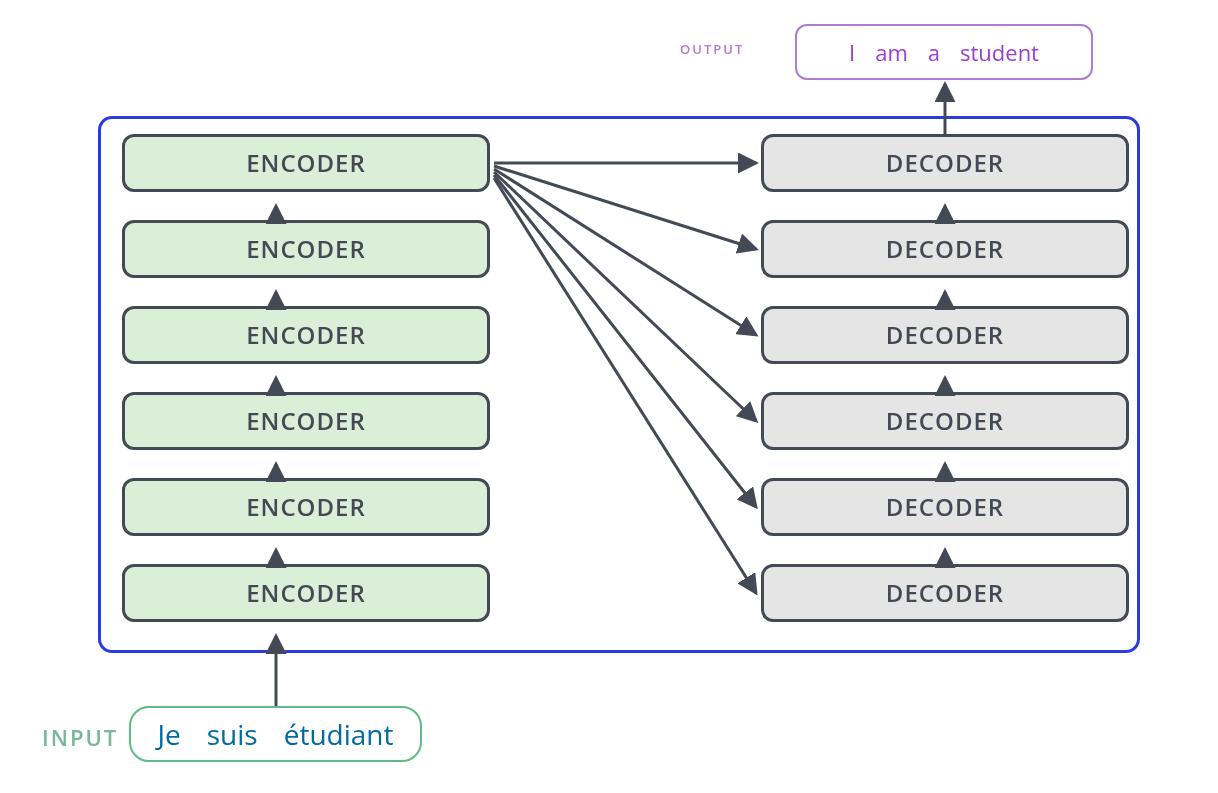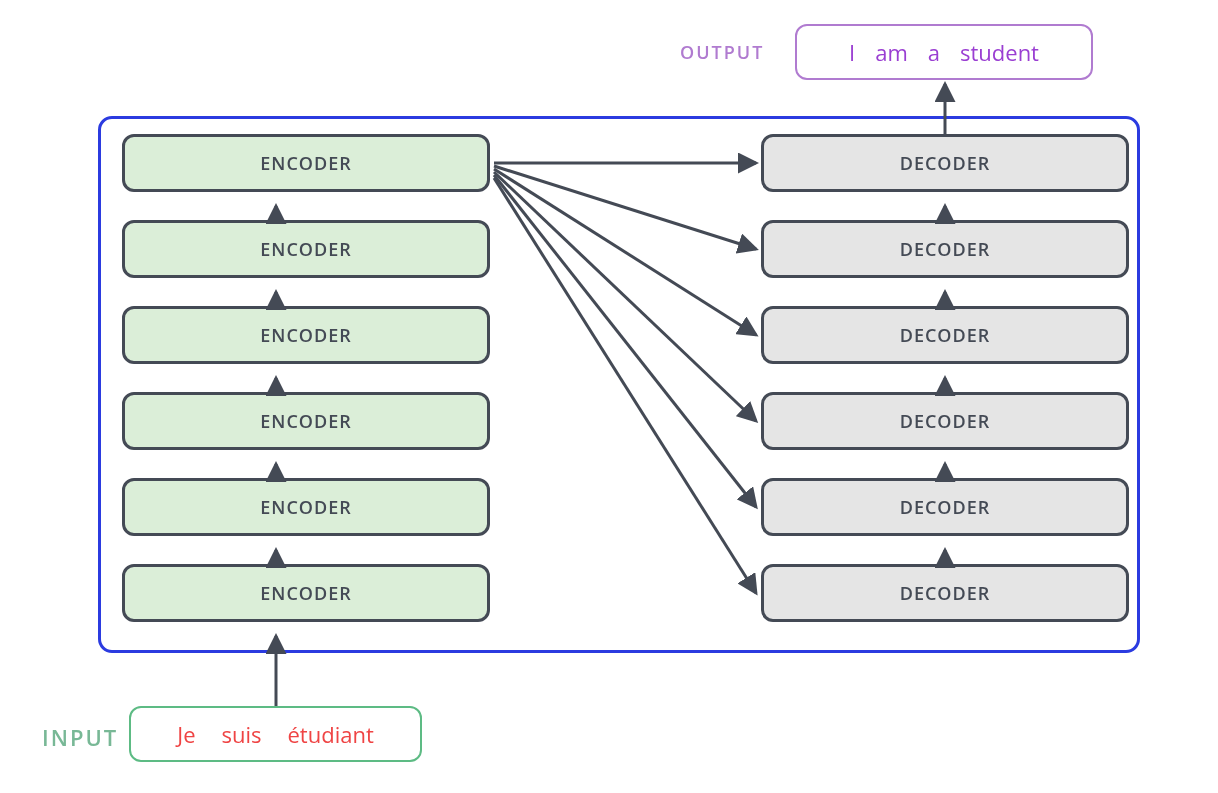--- a/index.html
+++ b/index.html
@@ -35,21 +35,21 @@
   .block {
     box-sizing: border-box;
     width: 368px;
     height: 58px;
     border: 3px solid #444a55;
     border-radius: 12px;
     text-align: center;
     line-height: 52px;
     font-weight: 600;
     letter-spacing: 1px;
-    font-size: 18px;
+    font-size: 24px;
     color: #444a55;
     margin-bottom: 28px;
   }
   .block:last-child { margin-bottom: 0; }
   .encoder-block { background: #dbeed8; }
   .decoder-block { background: #e5e5e5; }
 
   .output-box {
     position: absolute;
     left: 795px;
@@ -67,38 +67,38 @@
     font-size: 22px;
     font-weight: 400;
   }
   .output-label {
     position: absolute;
     left: 680px;
     top: 40px;
     color: #b07bd0;
     font-weight: 600;
     letter-spacing: 2px;
-    font-size: 18px;
+    font-size: 13px;
   }
 
   .input-box {
     position: absolute;
     left: 129px;
     top: 706px;
     width: 293px;
     height: 56px;
     border: 2px solid #5dbb84;
-    border-radius: 12px;
+    border-radius: 20px;
     box-sizing: border-box;
     display: flex;
     align-items: center;
     justify-content: center;
     gap: 26px;
-    color: #ef4444;
-    font-size: 22px;
+    color: #0369a1;
+    font-size: 28px;
     font-weight: 400;
   }
   .input-label {
     position: absolute;
     left: 42px;
     top: 722px;
     color: #78b896;
     font-weight: 600;
     letter-spacing: 2px;
     font-size: 22px;

